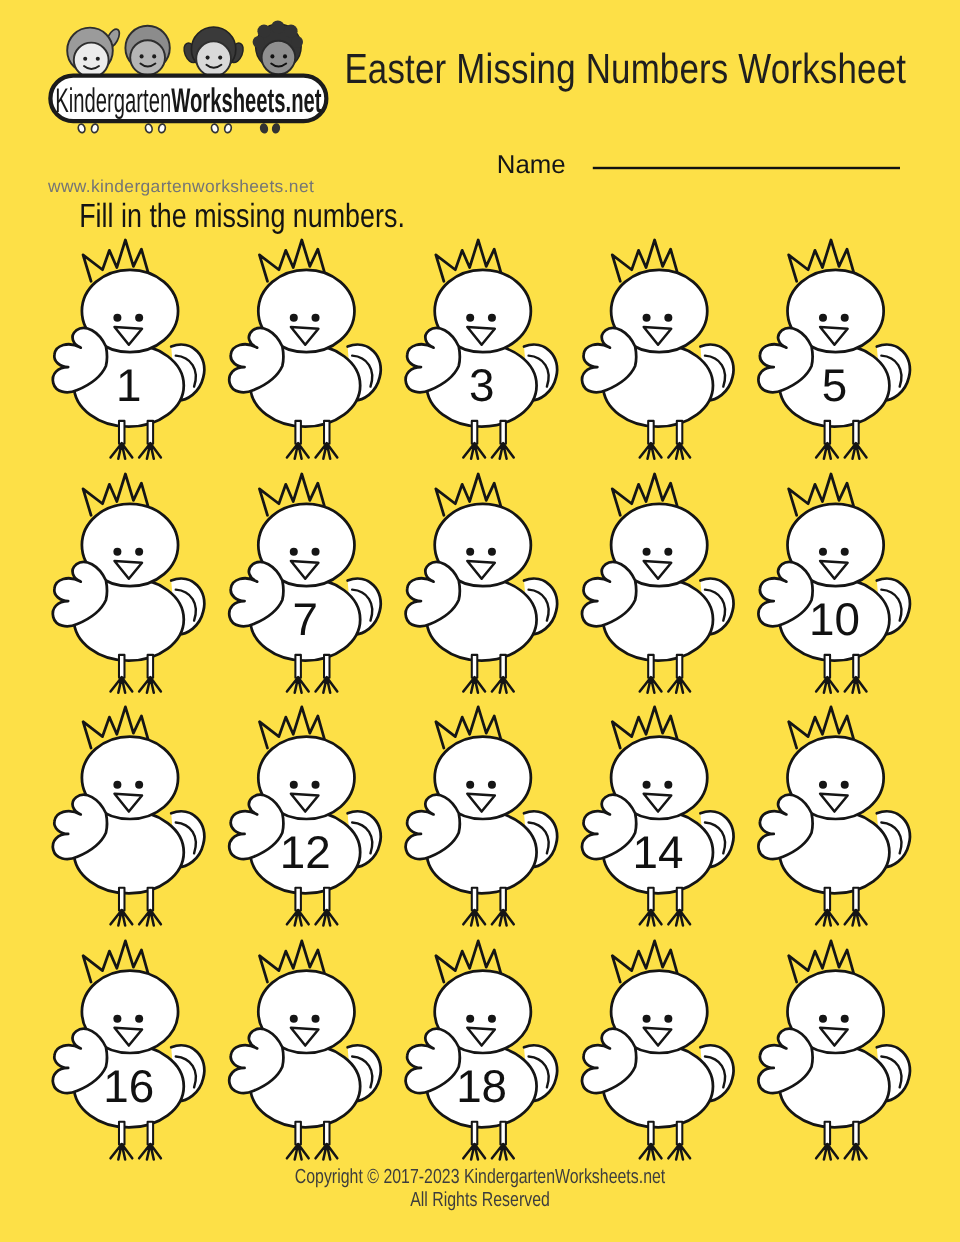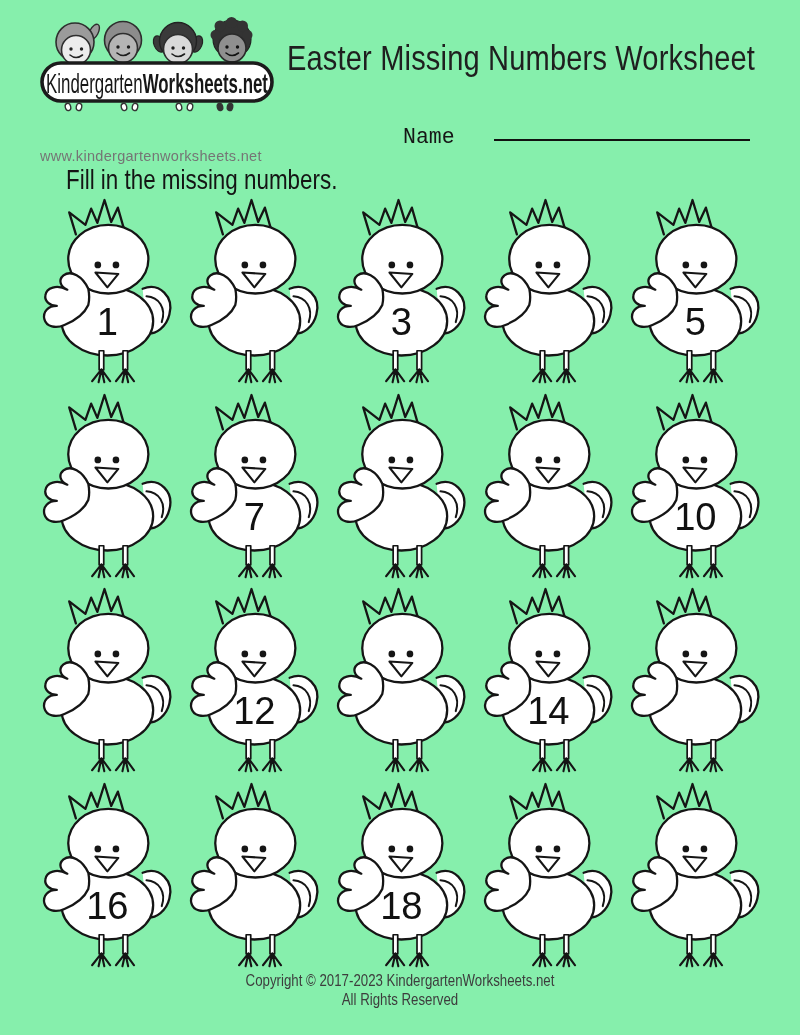--- a/index.html
+++ b/index.html
@@ -1,32 +1,32 @@
 <!DOCTYPE html>
 <html><head>
 <meta charset="utf-8">
 <style>
   html,body { margin:0; padding:0; background:#e8e8e8; }
   .page {
     position:relative; width:800px; height:1035px; margin:0 auto;
-    background:#86efac; overflow:hidden;
+    background:#fde047; overflow:hidden;
     font-family:"Liberation Sans", sans-serif; color:#1a1a1a;
   }
   
   .logo-svg { position:absolute; left:40px; top:13px; }
   .site-url {
     position:absolute; left:40px; top:117px;
     font-size:14.5px; letter-spacing:0.3px; color:#757575;margin-top:31px;
   }
   .title {
     position:absolute; left:287px; top:38px; margin:0;
     font-size:35px; font-weight:400; white-space:nowrap; color:#1f1f1f;
     transform:scaleX(0.83); transform-origin:left top; letter-spacing:0.2px;
   }
-  .name-label { position:absolute; left:403px; top:125px; font-size:21.5px; color:#161616;font-family:Liberation Mono, monospace; }
+  .name-label { position:absolute; left:414px; top:125px; font-size:21.5px; color:#161616; }
   .name-line {
     position:absolute; left:494px; top:119px; width:256px; height:20px;
     border-bottom:2.6px solid #111;
   }
   
   .instructions {
     position:absolute; left:66px; top:164px; font-size:28px; color:#141414;
     white-space:nowrap; transform:scaleX(0.80); transform-origin:left top;
   }
   

